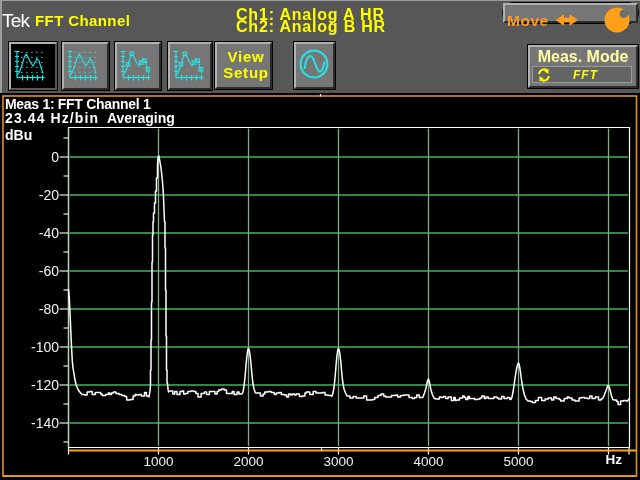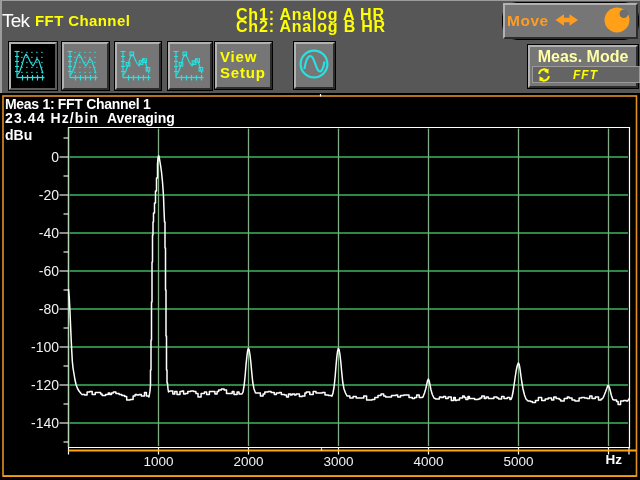--- a/index.html
+++ b/index.html
@@ -20,28 +20,28 @@
   border-bottom:2px solid #2c2c2c;border-right:2px solid #2c2c2c;}
 .facedown{position:absolute;left:0;top:0;right:0;bottom:0;background:#000;
   border-top:2px solid #b2b2b2;border-left:2px solid #b2b2b2;
   border-bottom:2px solid #595959;border-right:2px solid #595959;}
 #b1{left:8px;top:41px;width:50px;height:50px;}
 #b2{left:61px;top:41px;width:49px;height:50px;}
 #b3{left:114px;top:41px;width:48px;height:50px;}
 #b4{left:167px;top:41px;width:46px;height:50px;}
 #bvs{left:214px;top:41px;width:59px;height:49px;}
 #bsin{left:293px;top:41px;width:43px;height:49px;}
-#vstext{position:absolute;left:5px;top:7px;color:#ffff00;font-size:15px;font-weight:bold;line-height:16px;letter-spacing:0.8px;}
-
-#bmove{left:502px;top:2px;width:137px;height:38px;border-radius:15px;}
+#vstext{position:absolute;left:5px;top:7px;color:#ffff00;font-size:15px;font-weight:bold;line-height:16px;letter-spacing:0.8px;text-align:center;}
+
+#bmove{left:502px;top:2px;width:137px;height:22px;border-radius:15px;}
 #movetext{position:absolute;left:4px;top:9px;color:#ff9c20;font-size:15.5px;font-weight:bold;letter-spacing:0.5px;}
 
 #mm{left:527px;top:44px;width:112px;height:45px;}
 #mmtitle{position:absolute;left:0;top:3px;width:100%;text-align:center;color:#ffffa8;font-size:16px;font-weight:bold;}
-#mmbox{position:absolute;left:4px;top:21px;width:108px;height:17px;background:#646464;border:1px solid #9a9a9a;}
+#mmbox{position:absolute;left:4px;top:21px;width:100px;height:17px;background:#646464;border:1px solid #9a9a9a;}
 #ffttxt{position:absolute;left:40px;top:1px;color:#ffff00;font-size:12px;font-weight:bold;font-style:italic;letter-spacing:1px;}
 
 #plot{position:absolute;left:0;top:93px;width:640px;height:387px;background:#000;}
 svg{position:absolute;left:0;top:0;}
 </style>
 </head>
 <body>
 <div id="screen">
   <div id="topbg"></div>
   <div id="edgetop"></div>

